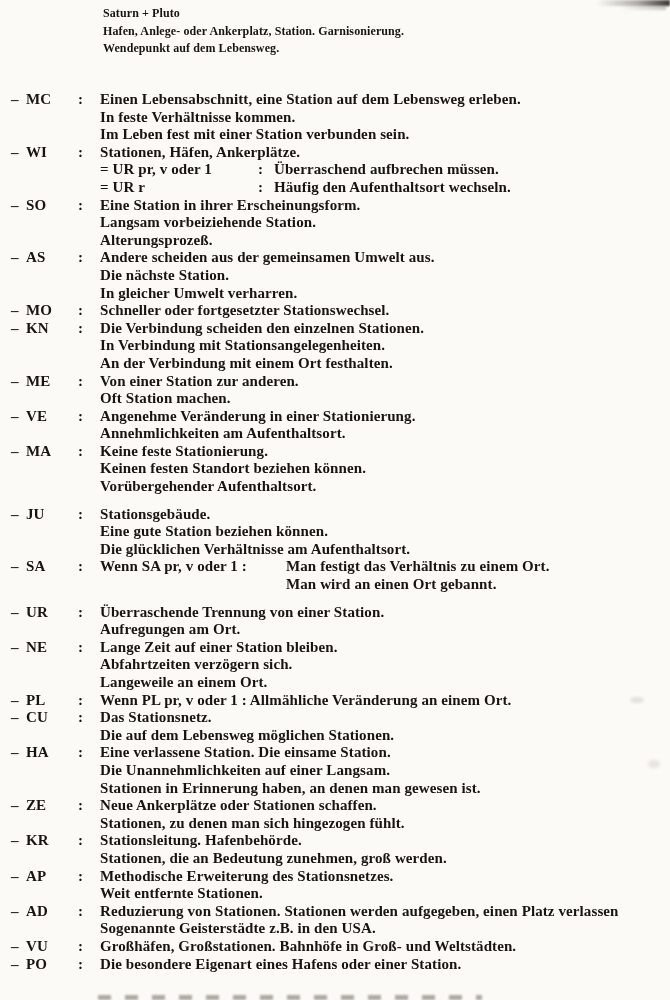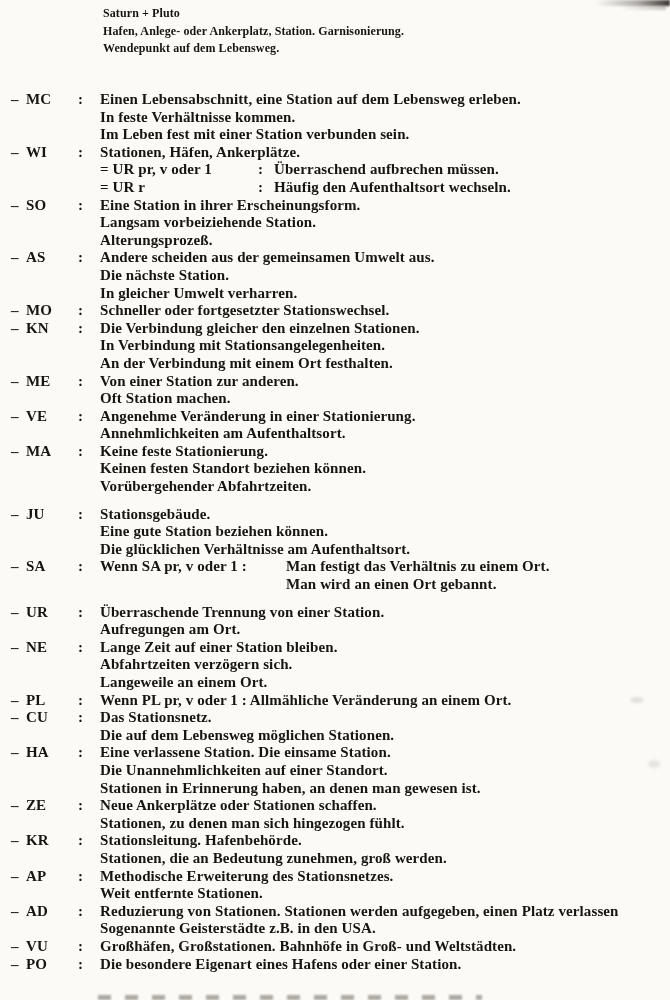--- a/index.html
+++ b/index.html
@@ -127,21 +127,21 @@
         <span class="colon">:</span>
         <div class="lines">
           <div class="line">Schneller oder fortgesetzter Stationswechsel.</div>
         </div>
       </div>
       <div class="entry">
         <span class="dash">–</span>
         <span class="key">KN</span>
         <span class="colon">:</span>
         <div class="lines">
-          <div class="line">Die Verbindung gleicher den einzelnen Stationen.</div>
+          <div class="line">Die Verbindung scheiden den einzelnen Stationen.</div>
           <div class="line">In Verbindung mit Stationsangelegenheiten.</div>
           <div class="line">An der Verbindung mit einem Ort festhalten.</div>
         </div>
       </div>
       <div class="entry">
         <span class="dash">–</span>
         <span class="key">ME</span>
         <span class="colon">:</span>
         <div class="lines">
           <div class="line">Von einer Station zur anderen.</div>
@@ -157,21 +157,21 @@
           <div class="line">Annehmlichkeiten am Aufenthaltsort.</div>
         </div>
       </div>
       <div class="entry">
         <span class="dash">–</span>
         <span class="key">MA</span>
         <span class="colon">:</span>
         <div class="lines">
           <div class="line">Keine feste Stationierung.</div>
           <div class="line">Keinen festen Standort beziehen können.</div>
-          <div class="line">Vorübergehender Abfahrtzeiten.</div>
+          <div class="line">Vorübergehender Aufenthaltsort.</div>
         </div>
       </div>
       <div class="entry gap">
         <span class="dash">–</span>
         <span class="key">JU</span>
         <span class="colon">:</span>
         <div class="lines">
           <div class="line">Stationsgebäude.</div>
           <div class="line">Eine gute Station beziehen können.</div>
           <div class="line">Die glücklichen Verhältnisse am Aufenthaltsort.</div>
@@ -221,21 +221,21 @@
           <div class="line">Das Stationsnetz.</div>
           <div class="line">Die auf dem Lebensweg möglichen Stationen.</div>
         </div>
       </div>
       <div class="entry">
         <span class="dash">–</span>
         <span class="key">HA</span>
         <span class="colon">:</span>
         <div class="lines">
           <div class="line">Eine verlassene Station. Die einsame Station.</div>
-          <div class="line">Die Unannehmlichkeiten auf einer Standort.</div>
+          <div class="line">Die Unannehmlichkeiten auf einer Langsam.</div>
           <div class="line">Stationen in Erinnerung haben, an denen man gewesen ist.</div>
         </div>
       </div>
       <div class="entry">
         <span class="dash">–</span>
         <span class="key">ZE</span>
         <span class="colon">:</span>
         <div class="lines">
           <div class="line">Neue Ankerplätze oder Stationen schaffen.</div>
           <div class="line">Stationen, zu denen man sich hingezogen fühlt.</div>

